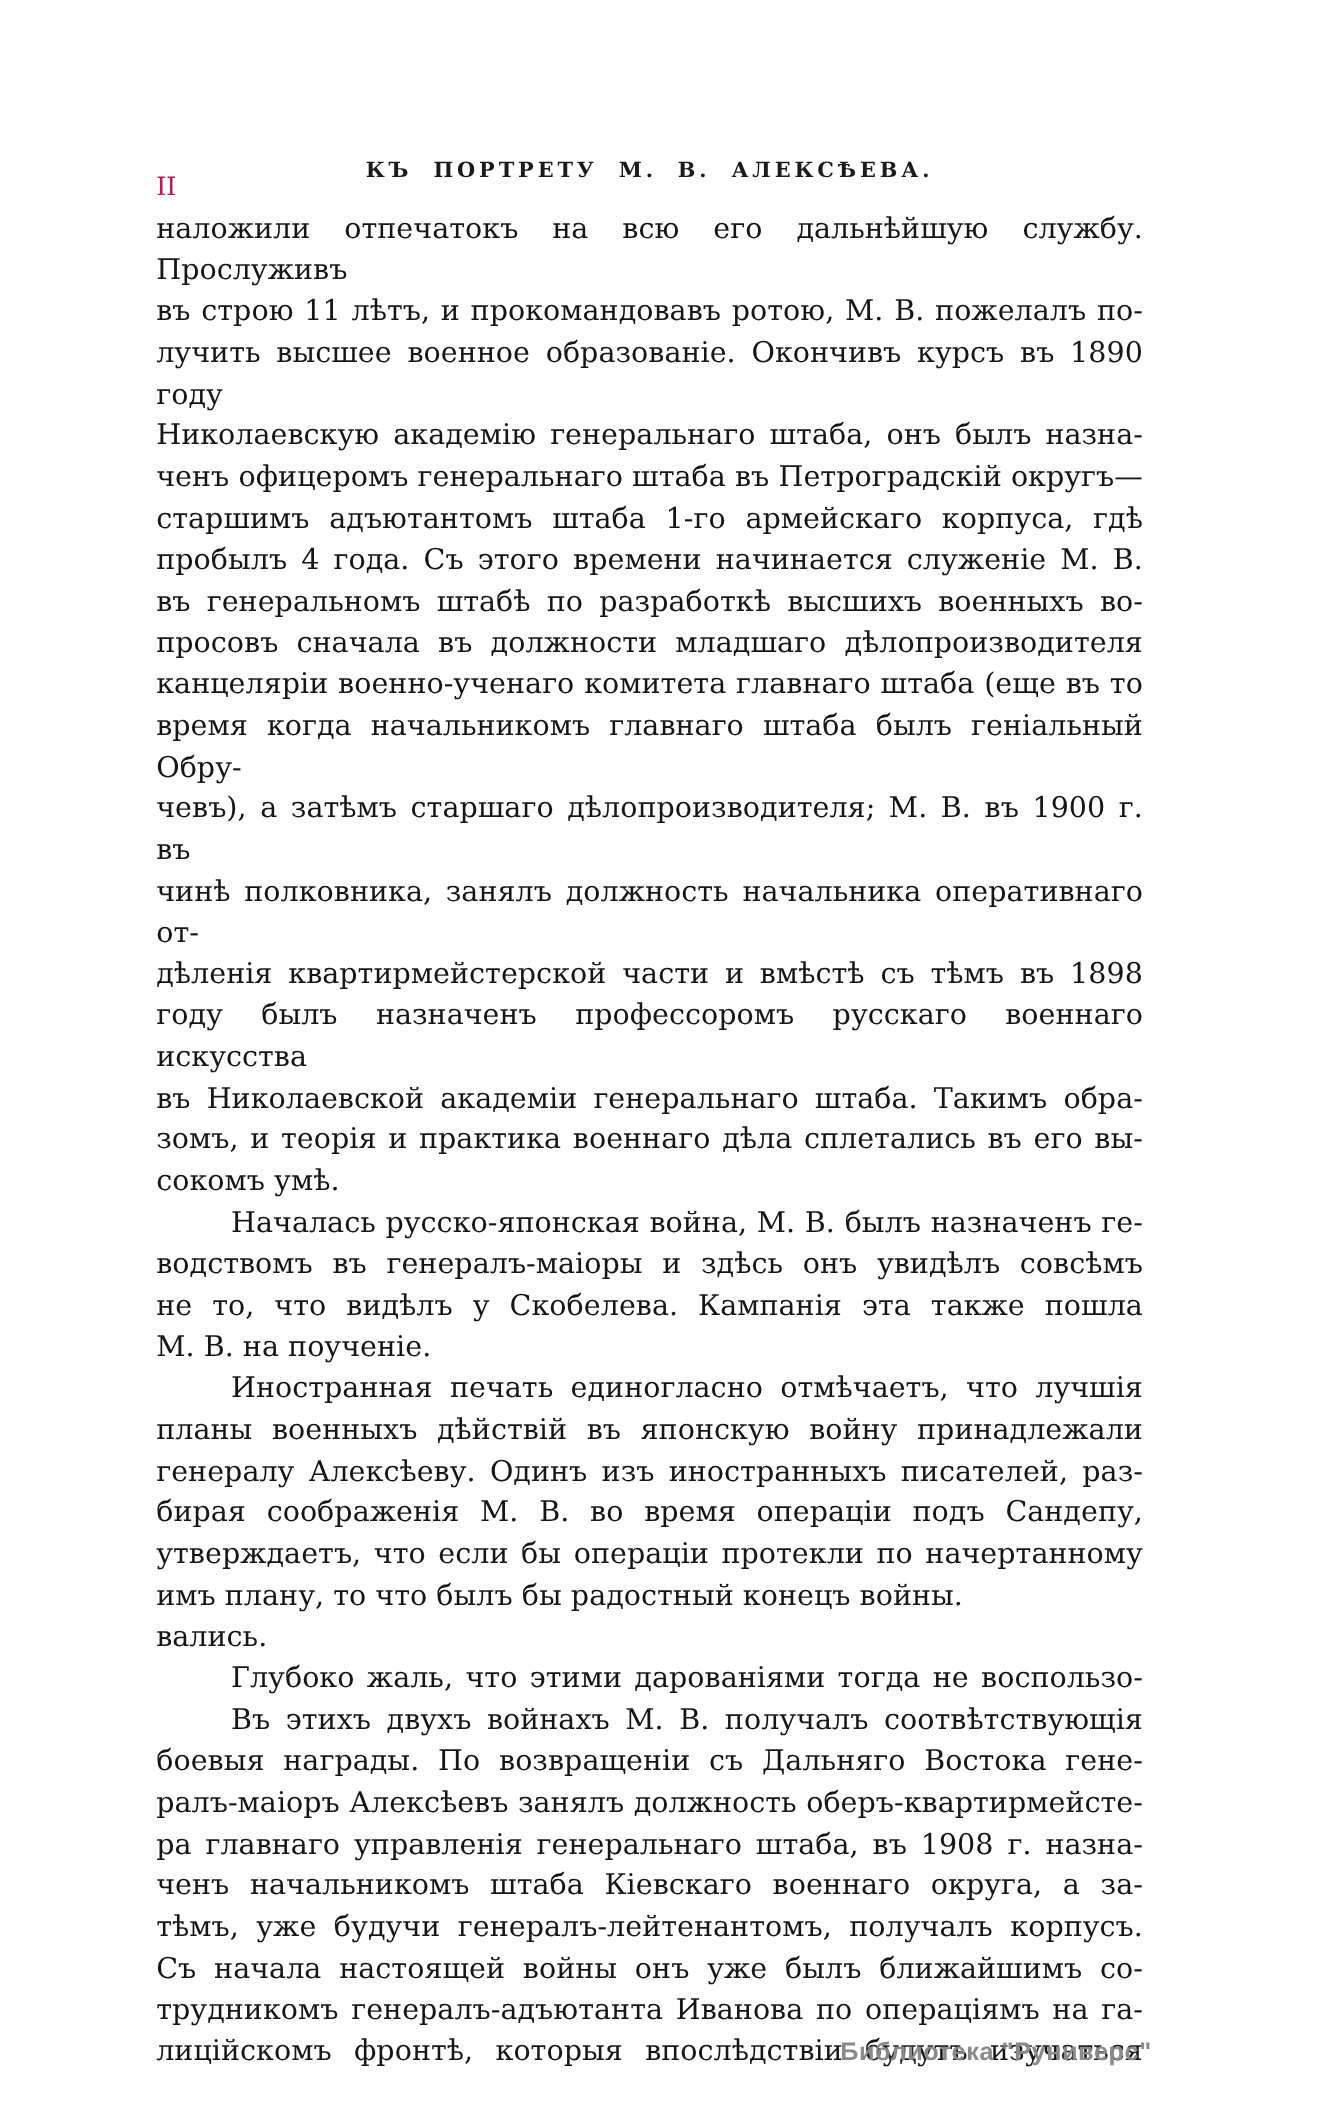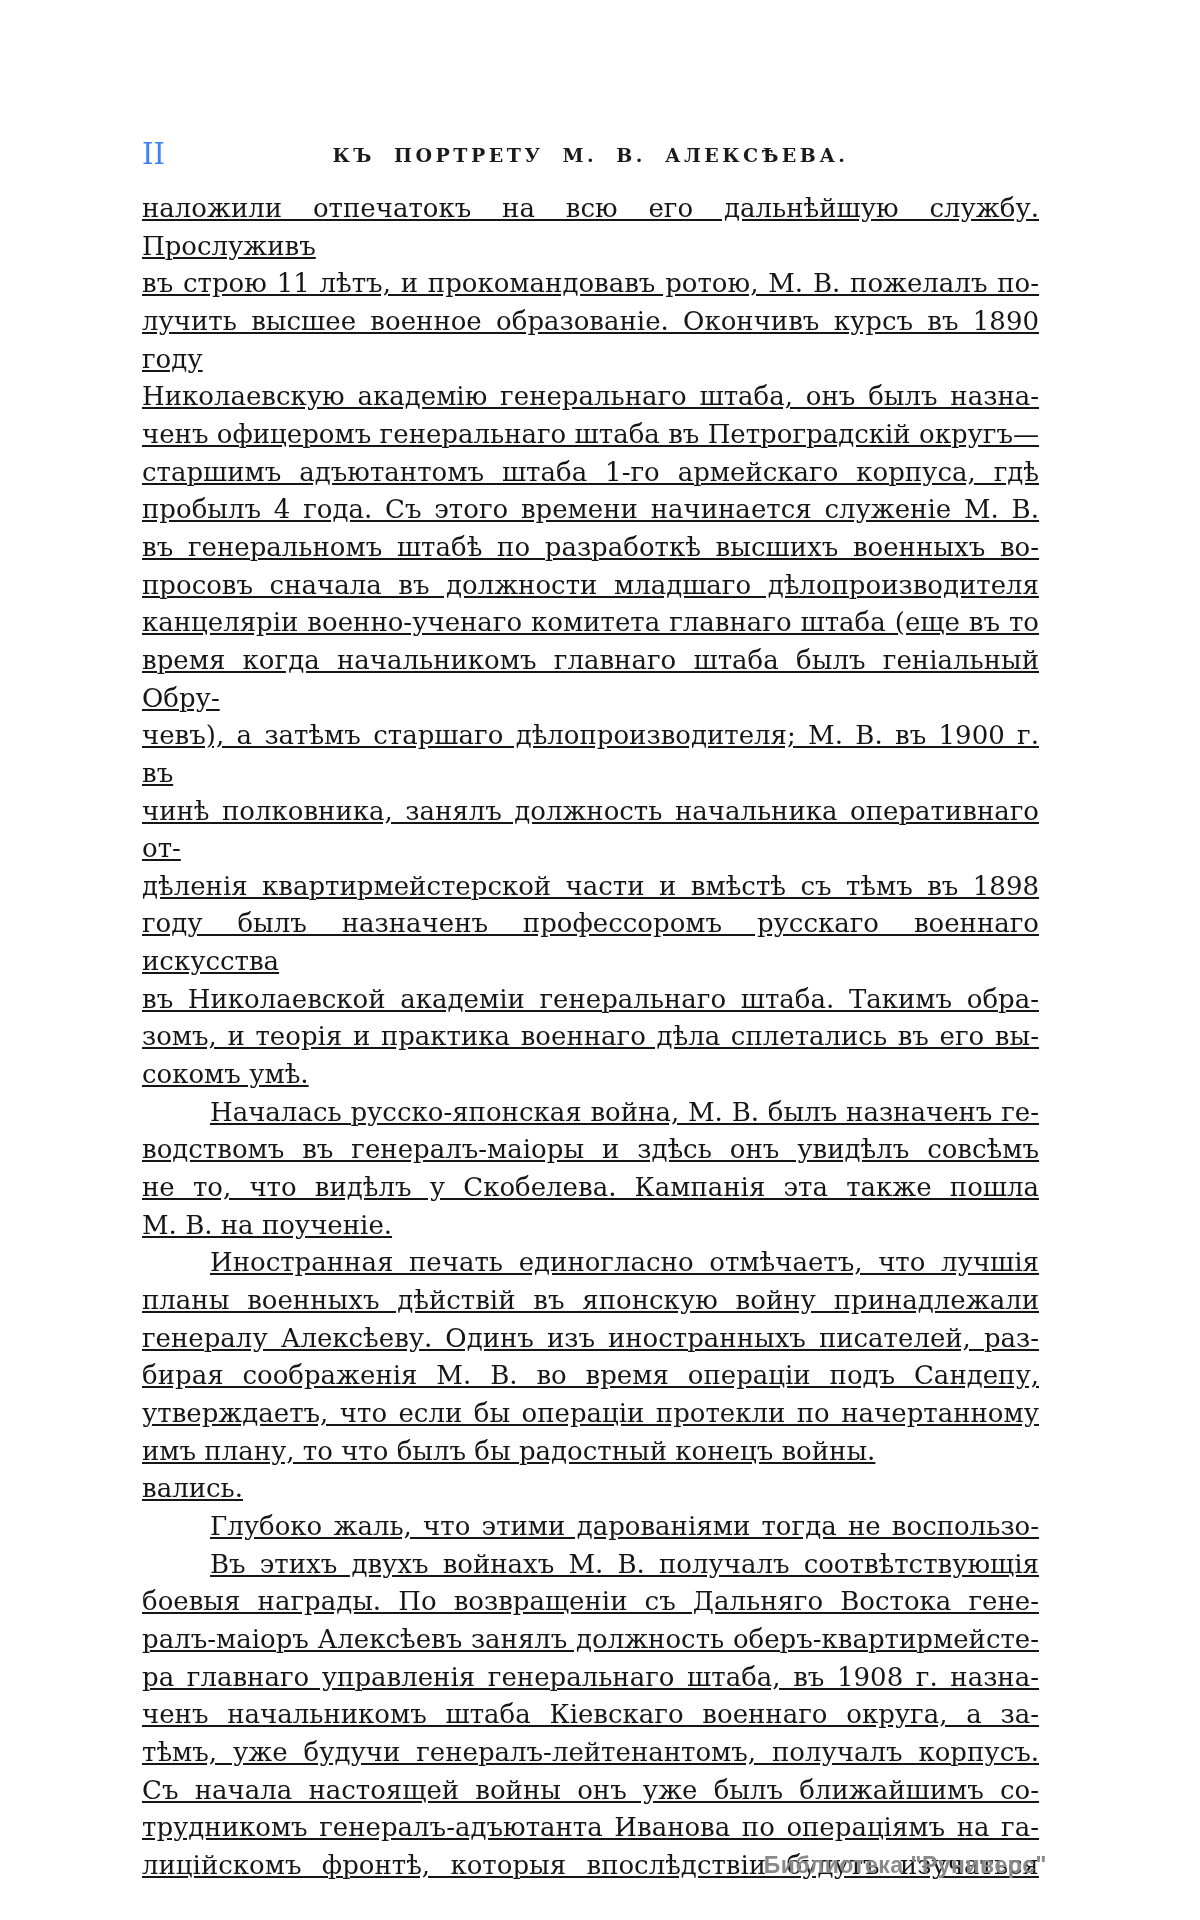--- a/index.html
+++ b/index.html
@@ -19,24 +19,24 @@
   .header {
     position: absolute;
     left: 142px;
     top: 138px;
     width: 897px;
     height: 36px;
   }
   .pagenum {
     position: absolute;
     left: 0;
-    top: 0;
-    font-size: 29px;
+    top: 16px;
+    font-size: 23px;
     line-height: 32px;
-    color: #3b82f6;
+    color: #be185d;
   }
   .running-title {
     position: absolute;
     left: 0;
     right: 0;
     top: 6px;
     text-align: center;
     font-size: 19px;
     font-weight: bold;
     letter-spacing: 3.5px;
@@ -48,21 +48,20 @@
     left: 142px;
     top: 190px;
     width: 897px;
     font-size: 26px;
     line-height: 37.65px;
     color: #161616;
   }
   .line {
     text-align: justify;
     text-align-last: justify;
-    text-decoration: underline;
   }
   .line.endpara {
     text-align-last: left;
   }
   .line.indent {
     text-indent: 68px;
   }
   .footer {
     position: absolute;
     right: 153px;

